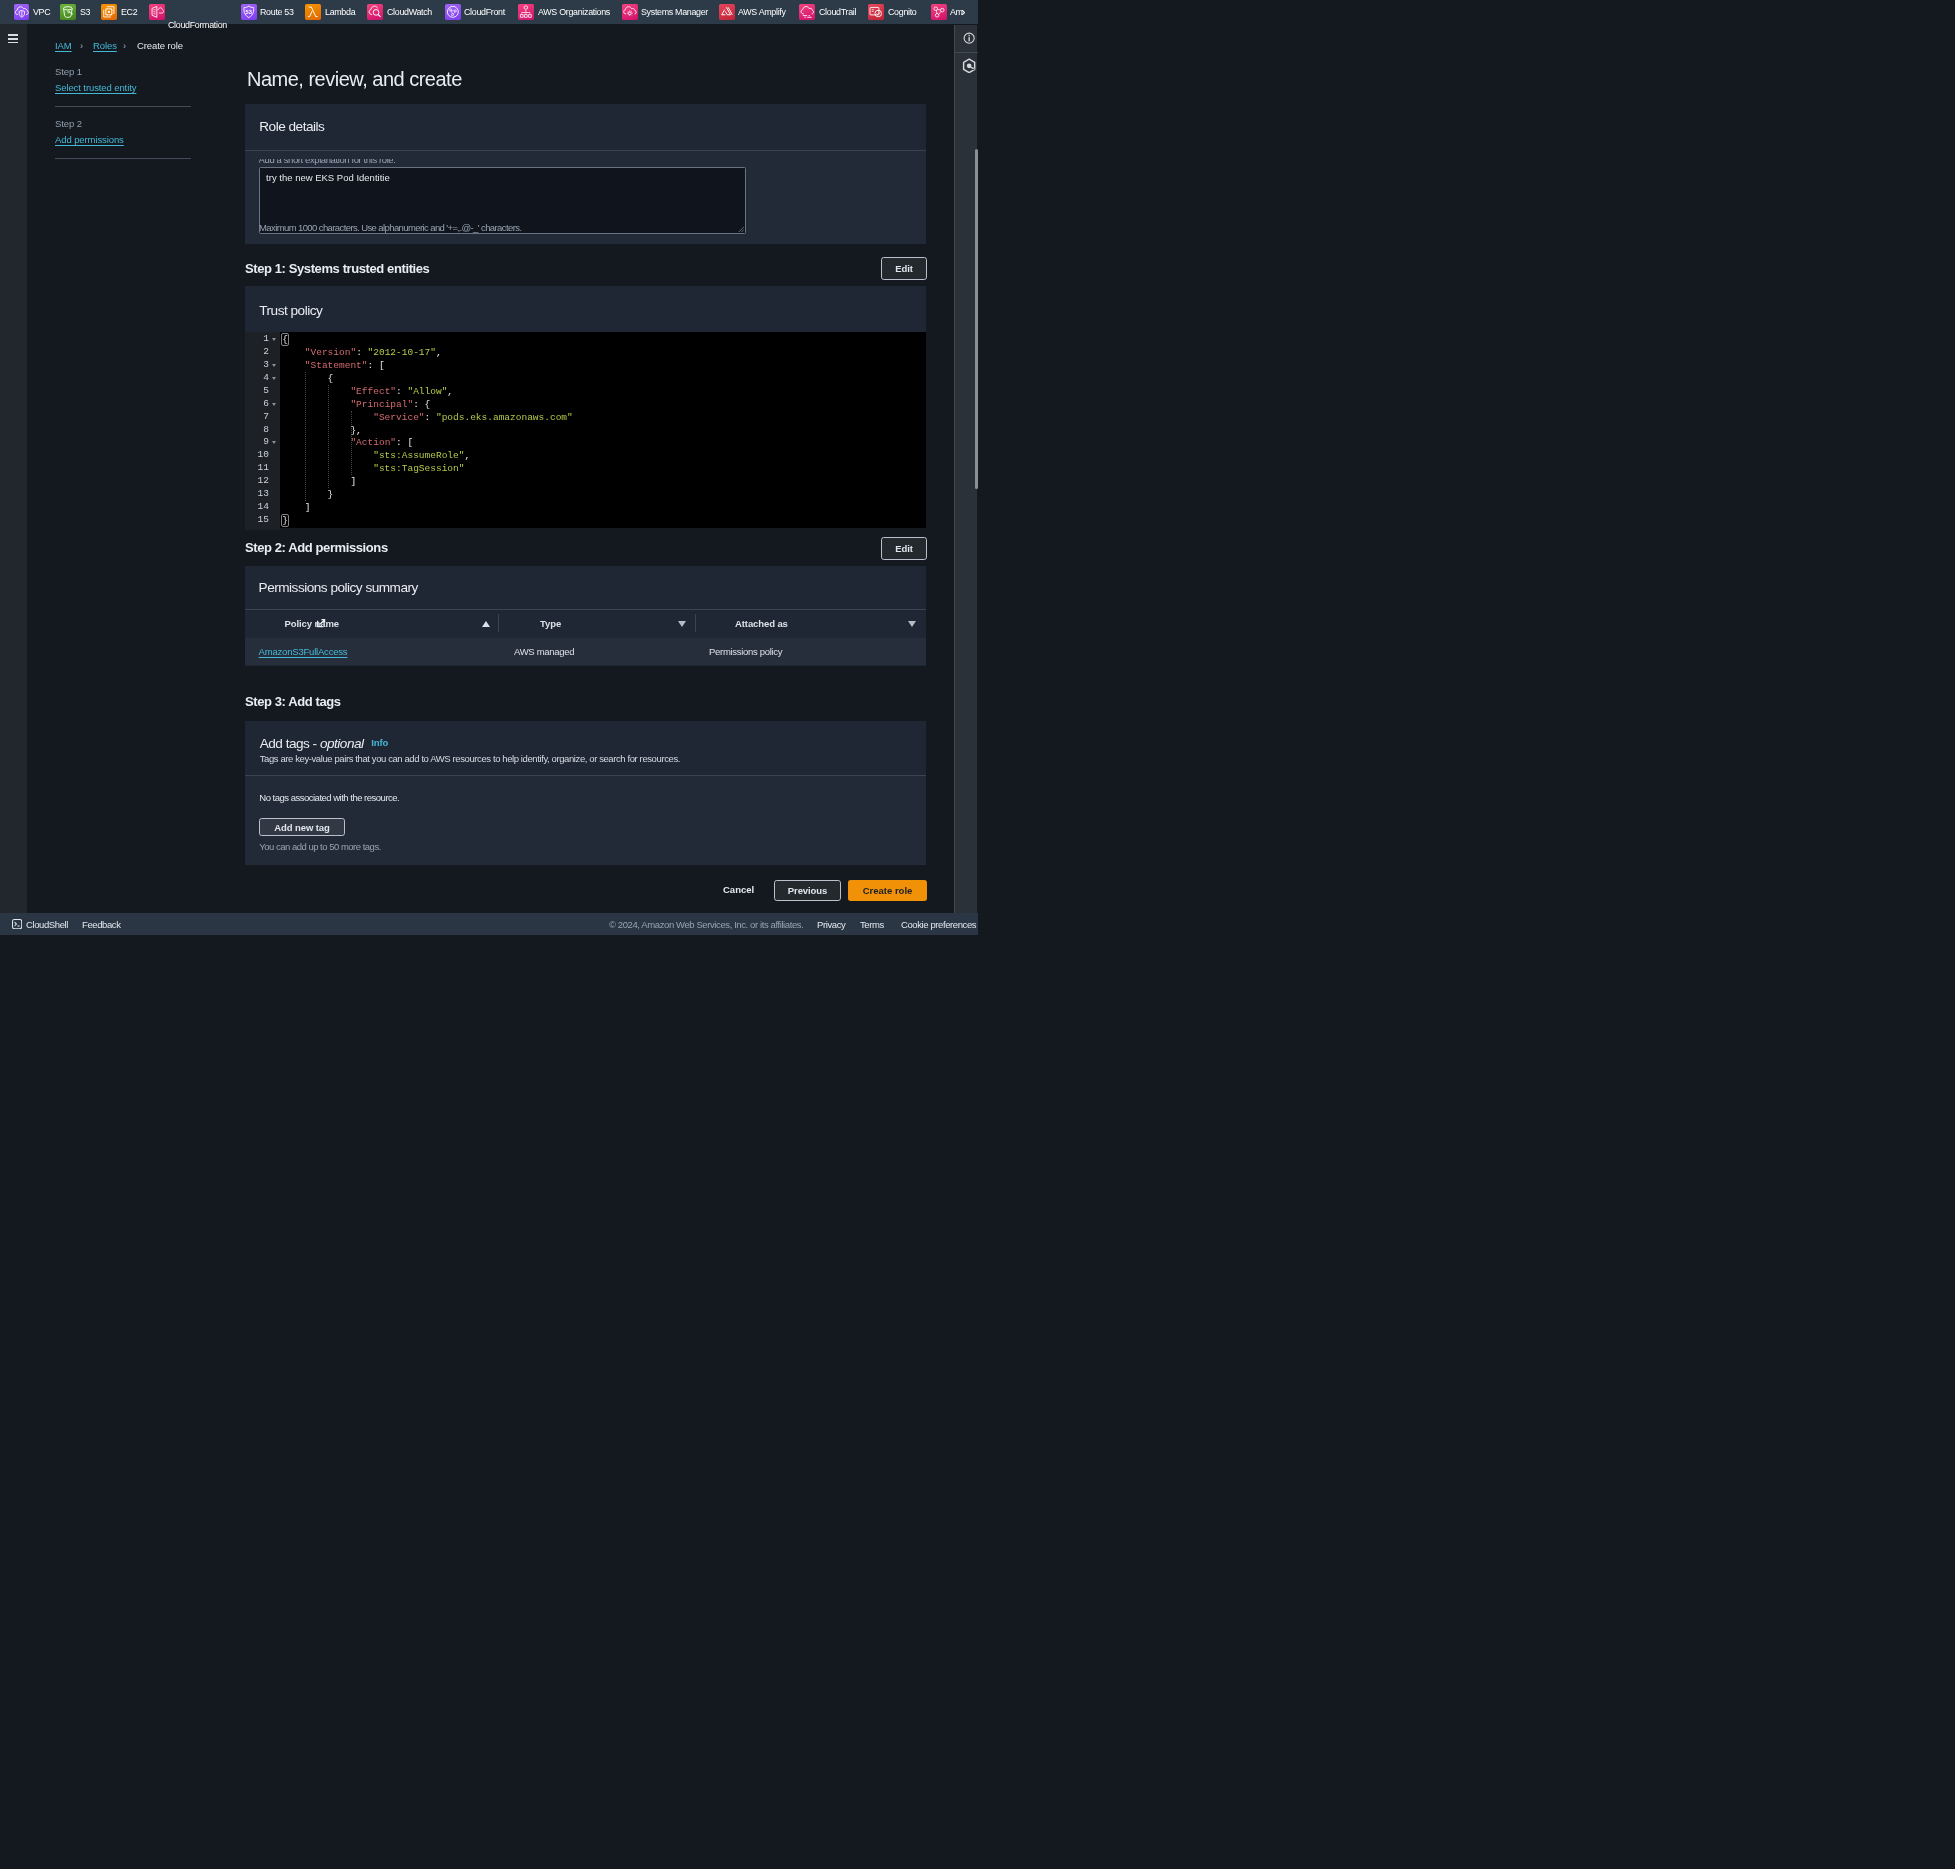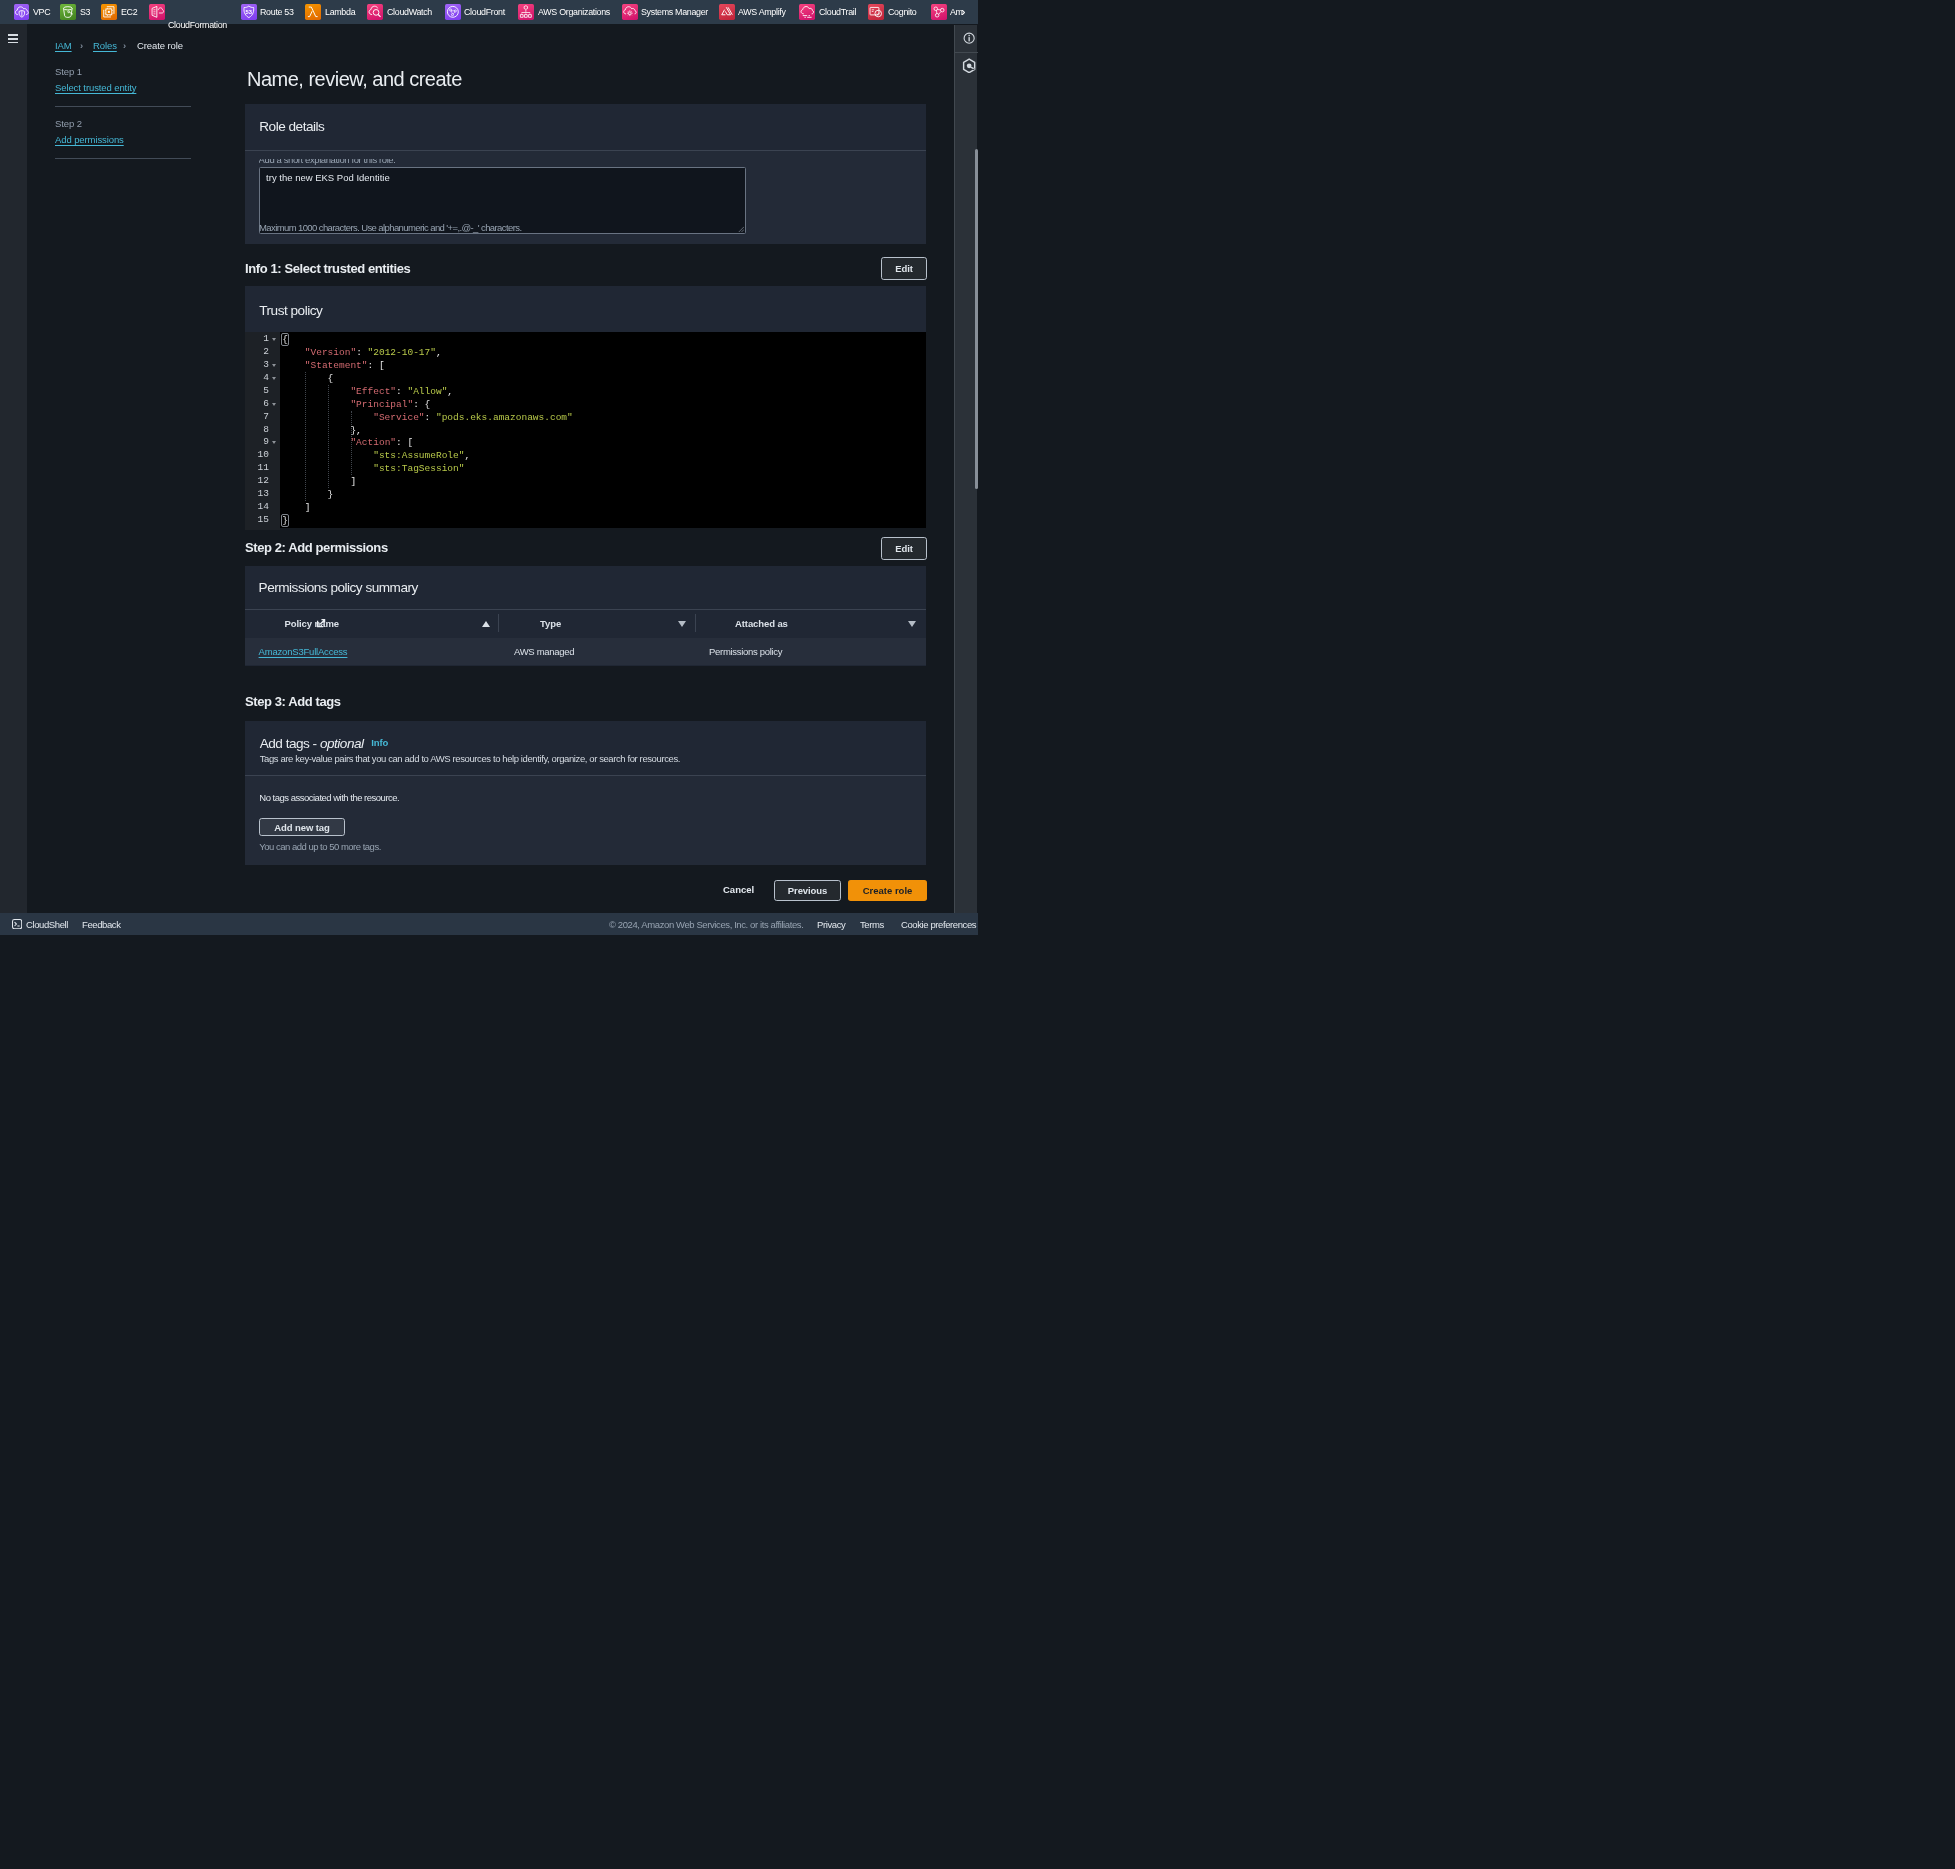--- a/index.html
+++ b/index.html
@@ -229,21 +229,21 @@
   </div>
   <div style="position:absolute; left:14px; top:63px; width:487px; height:67px; background:#10151d; border:0.7px solid #697382; border-radius:1.4px;">
     <div style="position:absolute; left:6.1px; top:4.1px; font-size:9.5px; color:#e3e8ee;">try the new EKS Pod Identitie</div>
     <svg width="6.8" height="6.8" style="position:absolute; right:0.7px; bottom:0.7px;" viewBox="0 0 10 10">
       <path d="M9 1 L1 9 M9 5 L5 9" stroke="#8a939e" stroke-width="1"></path>
     </svg>
   </div>
   <div style="position:absolute; left:14px; top:118px; font-size:9.5px; color:#97a3b1; letter-spacing:-0.6px;">Maximum 1000 characters. Use alphanumeric and '+=,.@-_' characters.</div>
 </div>
 
-<div class="h2" style="left:245px; top:261px;">Info 1: Select trusted entities</div>
+<div class="h2" style="left:245px; top:261px;">Step 1: Systems trusted entities</div>
 <div class="btn" style="left:881px; top:257px; width:46px; height:23px; line-height:21px;">Edit</div>
 
 <div class="card" style="top:286px; height:242px; background:#202734;">
   <div class="cardtitle" style="position:absolute; left:14.3px; top:17px;">Trust policy</div>
   <div id="editor" style="position:absolute; left:0; top:46px; width:681px; height:196px; background:#000000;">
     <div style="position:absolute; left:0; top:0; width:35px; height:198px; background:#1d2126;"></div>
     <div class="gnum" style="left:3.4px; top:1.4px;">1</div>
     <div class="gnum" style="left:3.4px; top:14.2px;">2</div>
     <div class="gnum" style="left:3.4px; top:27px;">3</div>
     <div class="gnum" style="left:3.4px; top:40px;">4</div>

